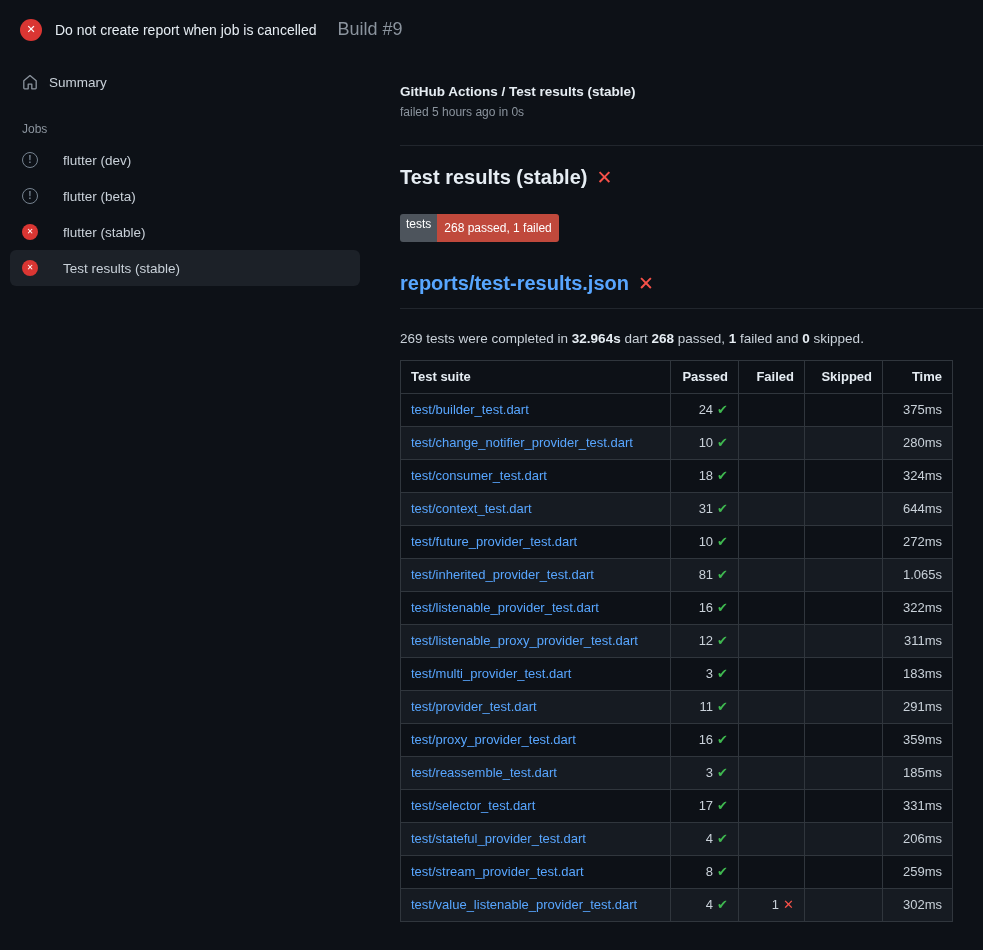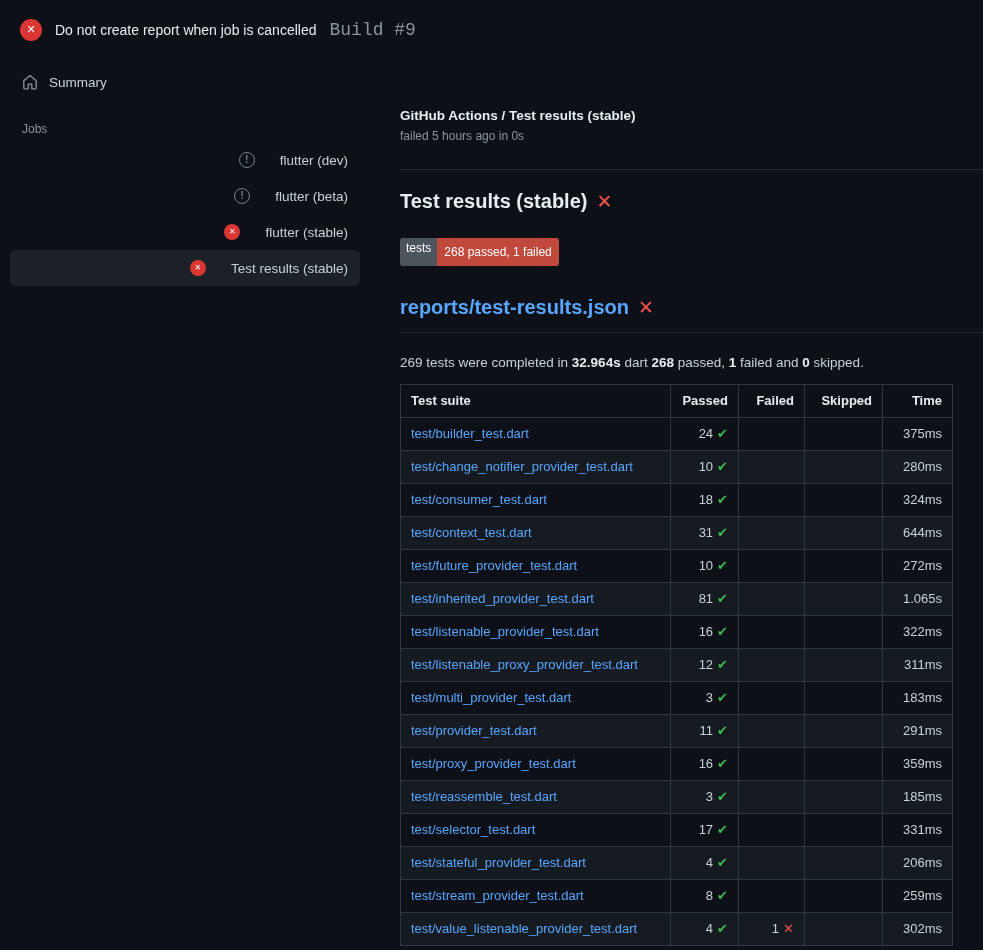--- a/index.html
+++ b/index.html
@@ -22,52 +22,52 @@
     padding:17px 20px 14px 20px;height:56px;
   }
   .status-circle-lg{
     width:22px;height:22px;border-radius:50%;flex:none;
     background:var(--danger-emphasis);color:#fff;
     display:inline-flex;align-items:center;justify-content:center;
     font-size:11px;font-weight:700;line-height:1;
   }
   .status-circle-lg::before{content:"\2715";}
   .header-title{font-size:14px;font-weight:400;color:var(--fg-bright);white-space:nowrap;}
-  .header-build{font-size:18px;font-weight:400;color:var(--muted);font-family:Liberation Mono, monospace;}
+  .header-build{font-size:18px;font-weight:400;color:var(--muted);margin-left:8px;}
   
   .sidebar{position:absolute;left:0;top:64px;width:370px;}
   .summary-item{
     display:flex;align-items:center;gap:11px;
     padding:10px 22px;color:var(--fg);cursor:pointer;
   }
   .home-icon svg{display:block;}
   .jobs-heading{
     color:var(--muted);font-size:12px;padding:22px 22px 6px 22px;
   }
   .job-item{
     display:flex;align-items:center;gap:25px;
     padding:10px 12px;margin:0 10px;border-radius:6px;
-    font-size:13.5px;color:var(--fg);cursor:pointer;justify-content:flex-end;
+    font-size:13.5px;color:var(--fg);cursor:pointer;
   }
   .job-item.selected{background:var(--selected);}
   .icon-circle{
     width:16px;height:16px;border-radius:50%;flex:none;
     display:inline-flex;align-items:center;justify-content:center;line-height:1;
   }
   .job-item.cancelled .icon-circle{
     border:1.5px solid #768390;color:#768390;font-weight:700;font-size:10px;
   }
   .job-item.cancelled .icon-circle::before{content:"!";}
   .job-item.failed .icon-circle{
     background:var(--danger-emphasis);color:#fff;font-weight:700;font-size:8px;
   }
   .job-item.failed .icon-circle::before{content:"\2715";}
   
   .main{position:absolute;left:400px;top:84px;width:583px;}
-  .breadcrumb{font-size:13.5px;font-weight:700;color:var(--fg-bright);margin-top:24px;}
+  .breadcrumb{font-size:13.5px;font-weight:700;color:var(--fg-bright);}
   .run-meta{font-size:12px;color:var(--muted);margin-top:6px;}
   .divider{border:none;border-top:1px solid var(--border-soft);margin:26px 0 0 0;width:583px;}
   .section-title{
     margin:20px 0 0 0;font-size:20px;font-weight:700;color:var(--fg-bright);
     display:flex;align-items:center;gap:9px;
   }
   .x-icon{color:var(--danger);font-weight:700;font-size:19px;line-height:1;}
   .x-icon::before{content:"\2715";}
   .badge{display:inline-flex;margin-top:25px;font-size:12px;line-height:1;justify-content:space-between;}
   .badge-label{

